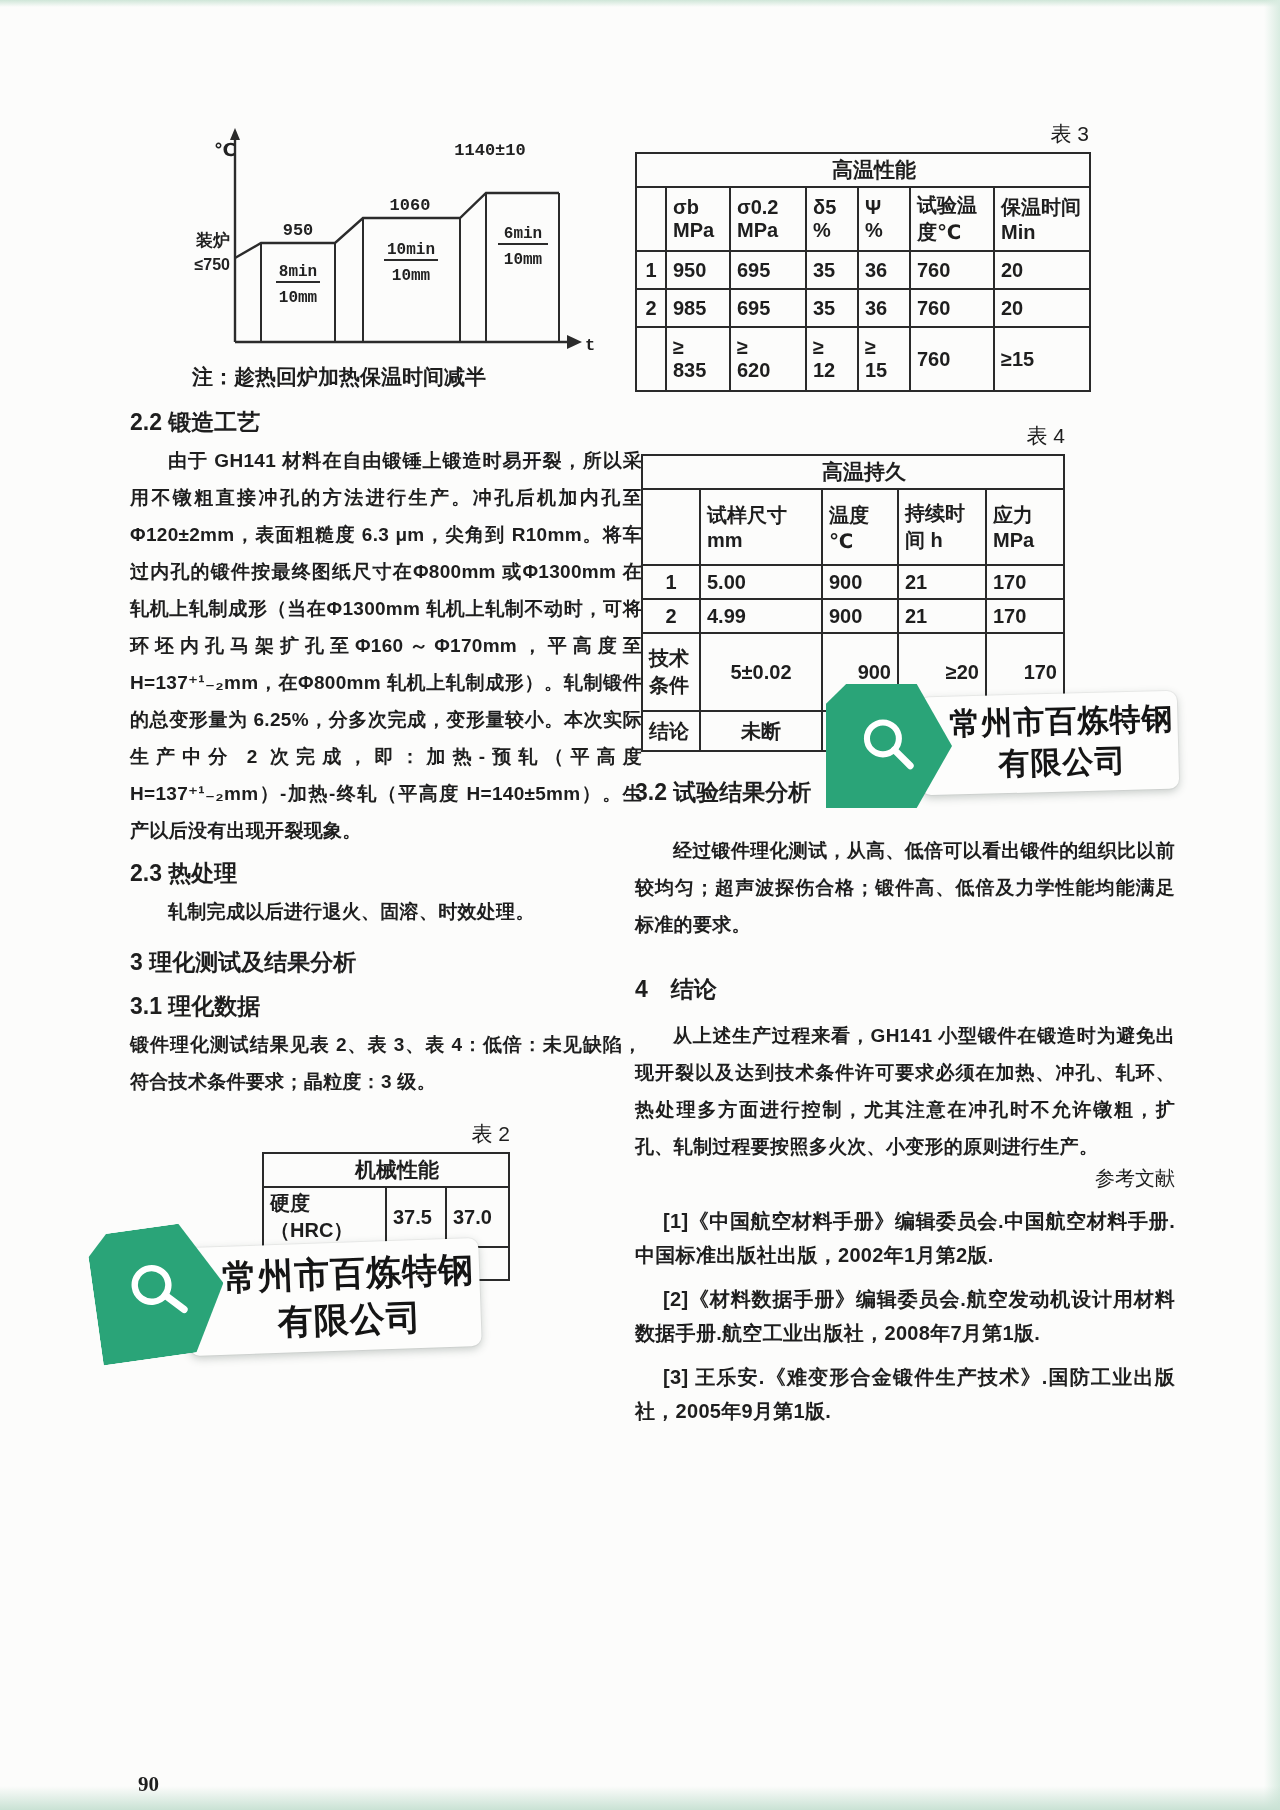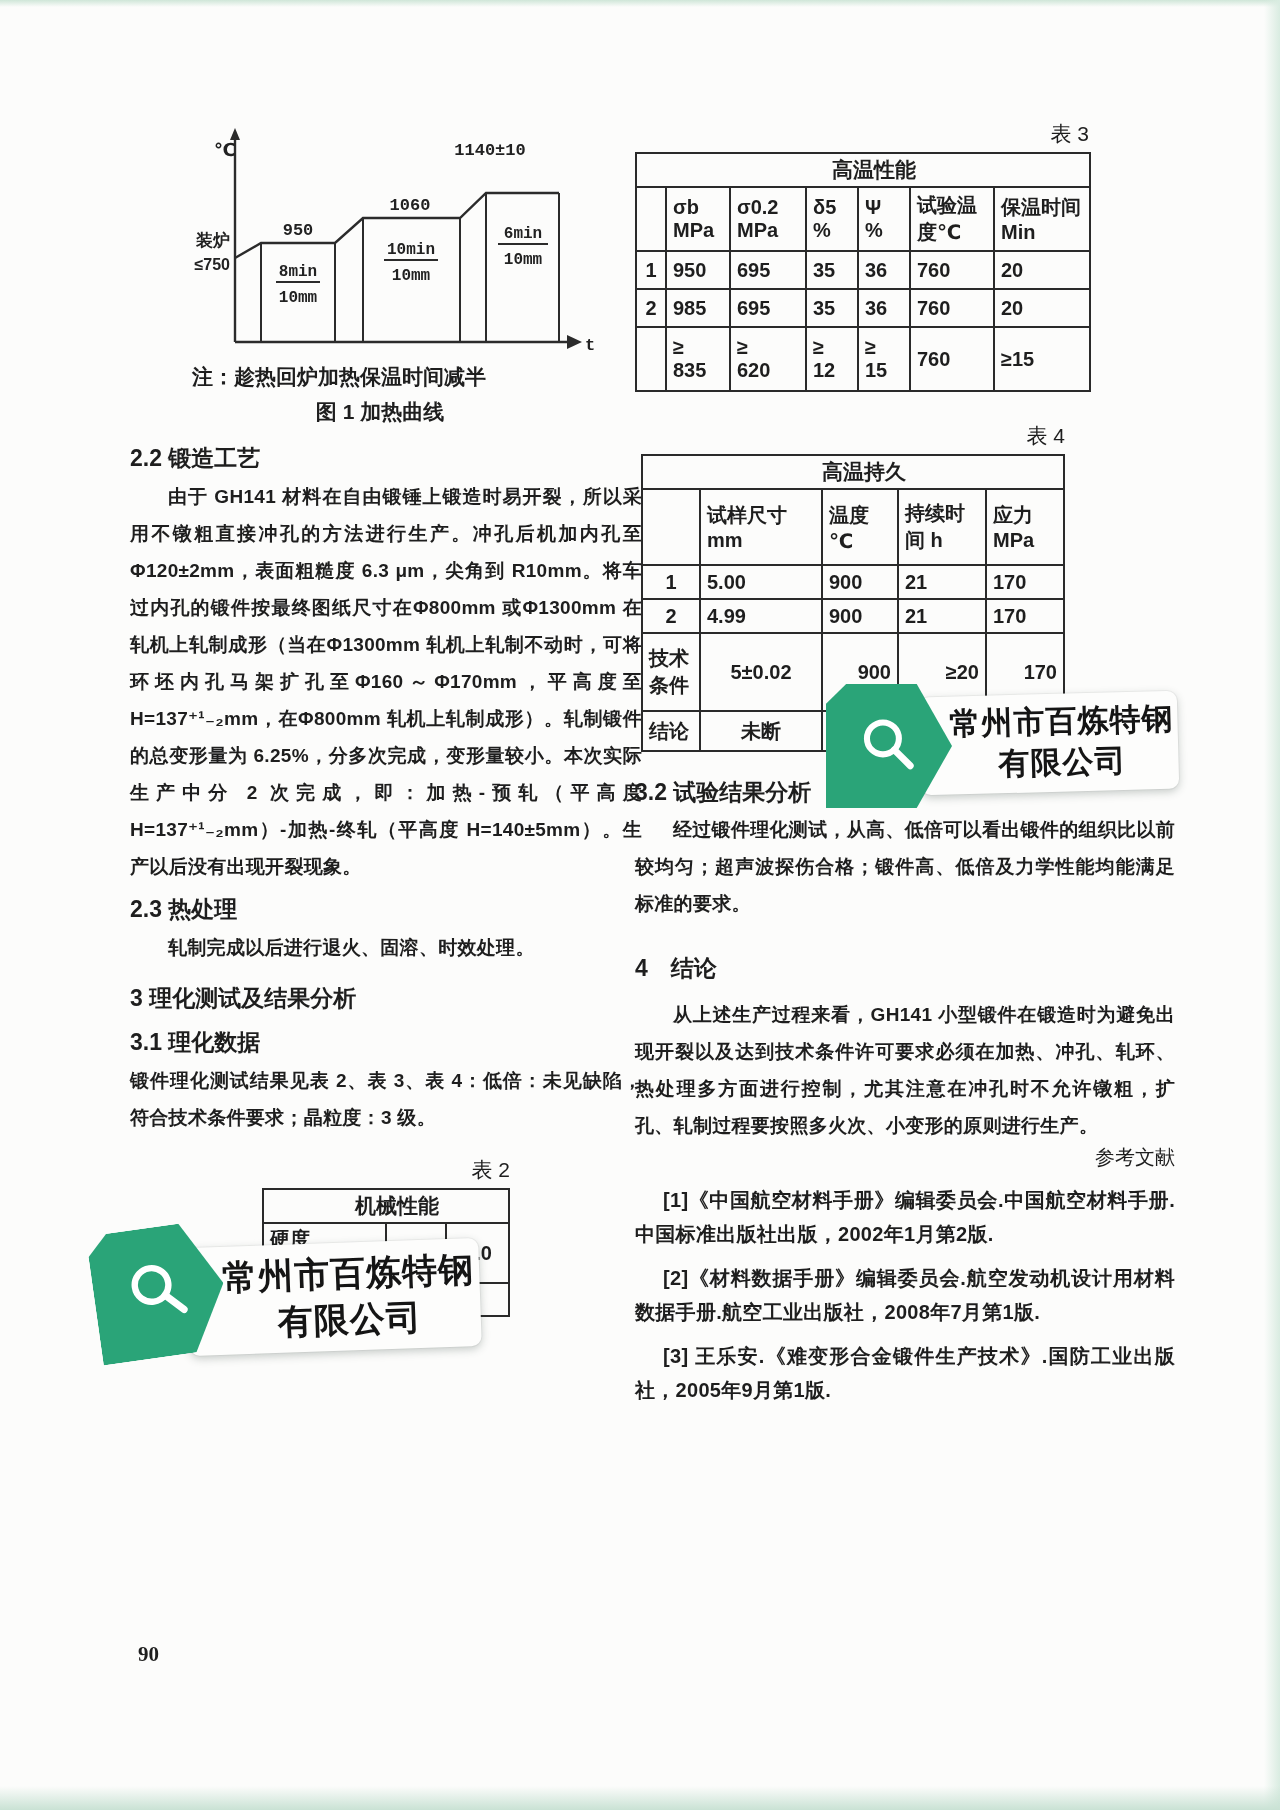--- a/index.html
+++ b/index.html
@@ -36,21 +36,21 @@
   .fig-svg line,.fig-svg path{stroke:#2b2b2b;fill:none;}
   
   .wm{position:absolute;z-index:50;}
   .wm-card{position:absolute;background:#fdfdfc;border-radius:10px;
     box-shadow:0 3px 8px rgba(40,60,50,.25), 0 0 0 1px rgba(0,0,0,.04);
     display:flex;flex-direction:column;justify-content:center;align-items:center;}
   .wm-text{font-weight:700;color:#151515;text-align:center;line-height:1.32;letter-spacing:1px;}
   .wm-badge{position:absolute;background:#2aa478;
     clip-path:polygon(16% 0%,72% 0%,100% 50%,72% 100%,0% 100%,0% 16%);
     display:flex;align-items:center;justify-content:center;}
-  .page-number{position:absolute;left:138px;top:1642px;font-size:21px;font-weight:700;
+  .page-number{position:absolute;left:138px;top:1772px;font-size:21px;font-weight:700;
     font-family:"Liberation Serif","DejaVu Serif",serif;}
 </style>
 </head>
 <body>
 
 <div class="page">
   <div class="edge-top"></div>
   <div class="edge-right"></div>
   <div class="edge-bottom"></div>
 
@@ -85,21 +85,20 @@
       <text x="160" y="179" font-size="16" text-anchor="middle">10mm</text>
       <text x="273" y="131" font-size="16" text-anchor="middle">10min</text>
       <line x1="246" y1="137" x2="300" y2="137" stroke-width="2"></line>
       <text x="273" y="157" font-size="16" text-anchor="middle">10mm</text>
       <text x="385" y="115" font-size="16" text-anchor="middle">6min</text>
       <line x1="360" y1="121" x2="410" y2="121" stroke-width="2"></line>
       <text x="385" y="141" font-size="16" text-anchor="middle">10mm</text>
     </svg>
 
     <div class="fig-note">注：趁热回炉加热保温时间减半</div>
-    <div class="fig-caption">图 1  加热曲线</div>
 
     <div class="h-sec" style="margin-top:16px">2.2 锻造工艺</div>
     <p class="body-p indent" style="margin-top:4px">由于 GH141 材料在自由锻锤上锻造时易开裂，所以采用不镦粗直接冲孔的方法进行生产。冲孔后机加内孔至Φ120±2mm，表面粗糙度 6.3 μm，尖角到 R10mm。将车过内孔的锻件按最终图纸尺寸在Φ800mm 或Φ1300mm 在轧机上轧制成形（当在Φ1300mm 轧机上轧制不动时，可将环坯内孔马架扩孔至Φ160～Φ170mm，平高度至 H=137⁺¹₋₂mm，在Φ800mm 轧机上轧制成形）。轧制锻件的总变形量为 6.25%，分多次完成，变形量较小。本次实际生产中分 2 次完成，即：加热-预轧（平高度 H=137⁺¹₋₂mm）-加热-终轧（平高度 H=140±5mm）。生产以后没有出现开裂现象。</p>
     <div class="h-sec" style="margin-top:8px">2.3 热处理</div>
     <p class="body-p indent" style="margin-top:4px">轧制完成以后进行退火、固溶、时效处理。</p>
     <div class="h-sec" style="margin-top:16px">3 理化测试及结果分析</div>
     <div class="h-sec" style="margin-top:12px">3.1 理化数据</div>
     <p class="body-p" style="margin-top:4px">锻件理化测试结果见表 2、表 3、表 4：低倍：未见缺陷，符合技术条件要求；晶粒度：3 级。</p>
 
     <div style="margin:20px 0 0 132px;width:248px">
@@ -242,21 +241,21 @@
         <td>结论</td>
         <td class="c">未断</td>
         <td></td>
         <td></td>
         <td></td>
       </tr>
     </tbody>
       </table>
 
     <div class="h-sec" style="margin-top:24px">3.2 试验结果分析</div>
-    <p class="body-p indent" style="margin-top:3px">经过锻件理化测试，从高、低倍可以看出锻件的组织比以前较均匀；超声波探伤合格；锻件高、低倍及力学性能均能满足标准的要求。</p>
+    <p class="body-p indent" style="margin-top:24px">经过锻件理化测试，从高、低倍可以看出锻件的组织比以前较均匀；超声波探伤合格；锻件高、低倍及力学性能均能满足标准的要求。</p>
     <div class="h-sec" style="margin-top:30px">4　结论</div>
     <p class="body-p indent" style="margin-top:12px">从上述生产过程来看，GH141 小型锻件在锻造时为避免出现开裂以及达到技术条件许可要求必须在加热、冲孔、轧环、热处理多方面进行控制，尤其注意在冲孔时不允许镦粗，扩孔、轧制过程要按照多火次、小变形的原则进行生产。</p>
 
     <div class="tbl-caption" style="font-size:20px">参考文献</div>
     <p class="body-p" style="margin-top:12px;font-size:20px;line-height:34px;text-indent:1.4em">[1]《中国航空材料手册》编辑委员会.中国航空材料手册.中国标准出版社出版，2002年1月第2版.</p>
     <p class="body-p" style="margin-top:10px;font-size:20px;line-height:34px;text-indent:1.4em">[2]《材料数据手册》编辑委员会.航空发动机设计用材料数据手册.航空工业出版社，2008年7月第1版.</p>
     <p class="body-p" style="margin-top:10px;font-size:20px;line-height:34px;text-indent:1.4em">[3] 王乐安.《难变形合金锻件生产技术》.国防工业出版社，2005年9月第1版.</p>
   </div>
 
   <div class="wm" style="left:820px;top:680px;width:360px;height:135px">

